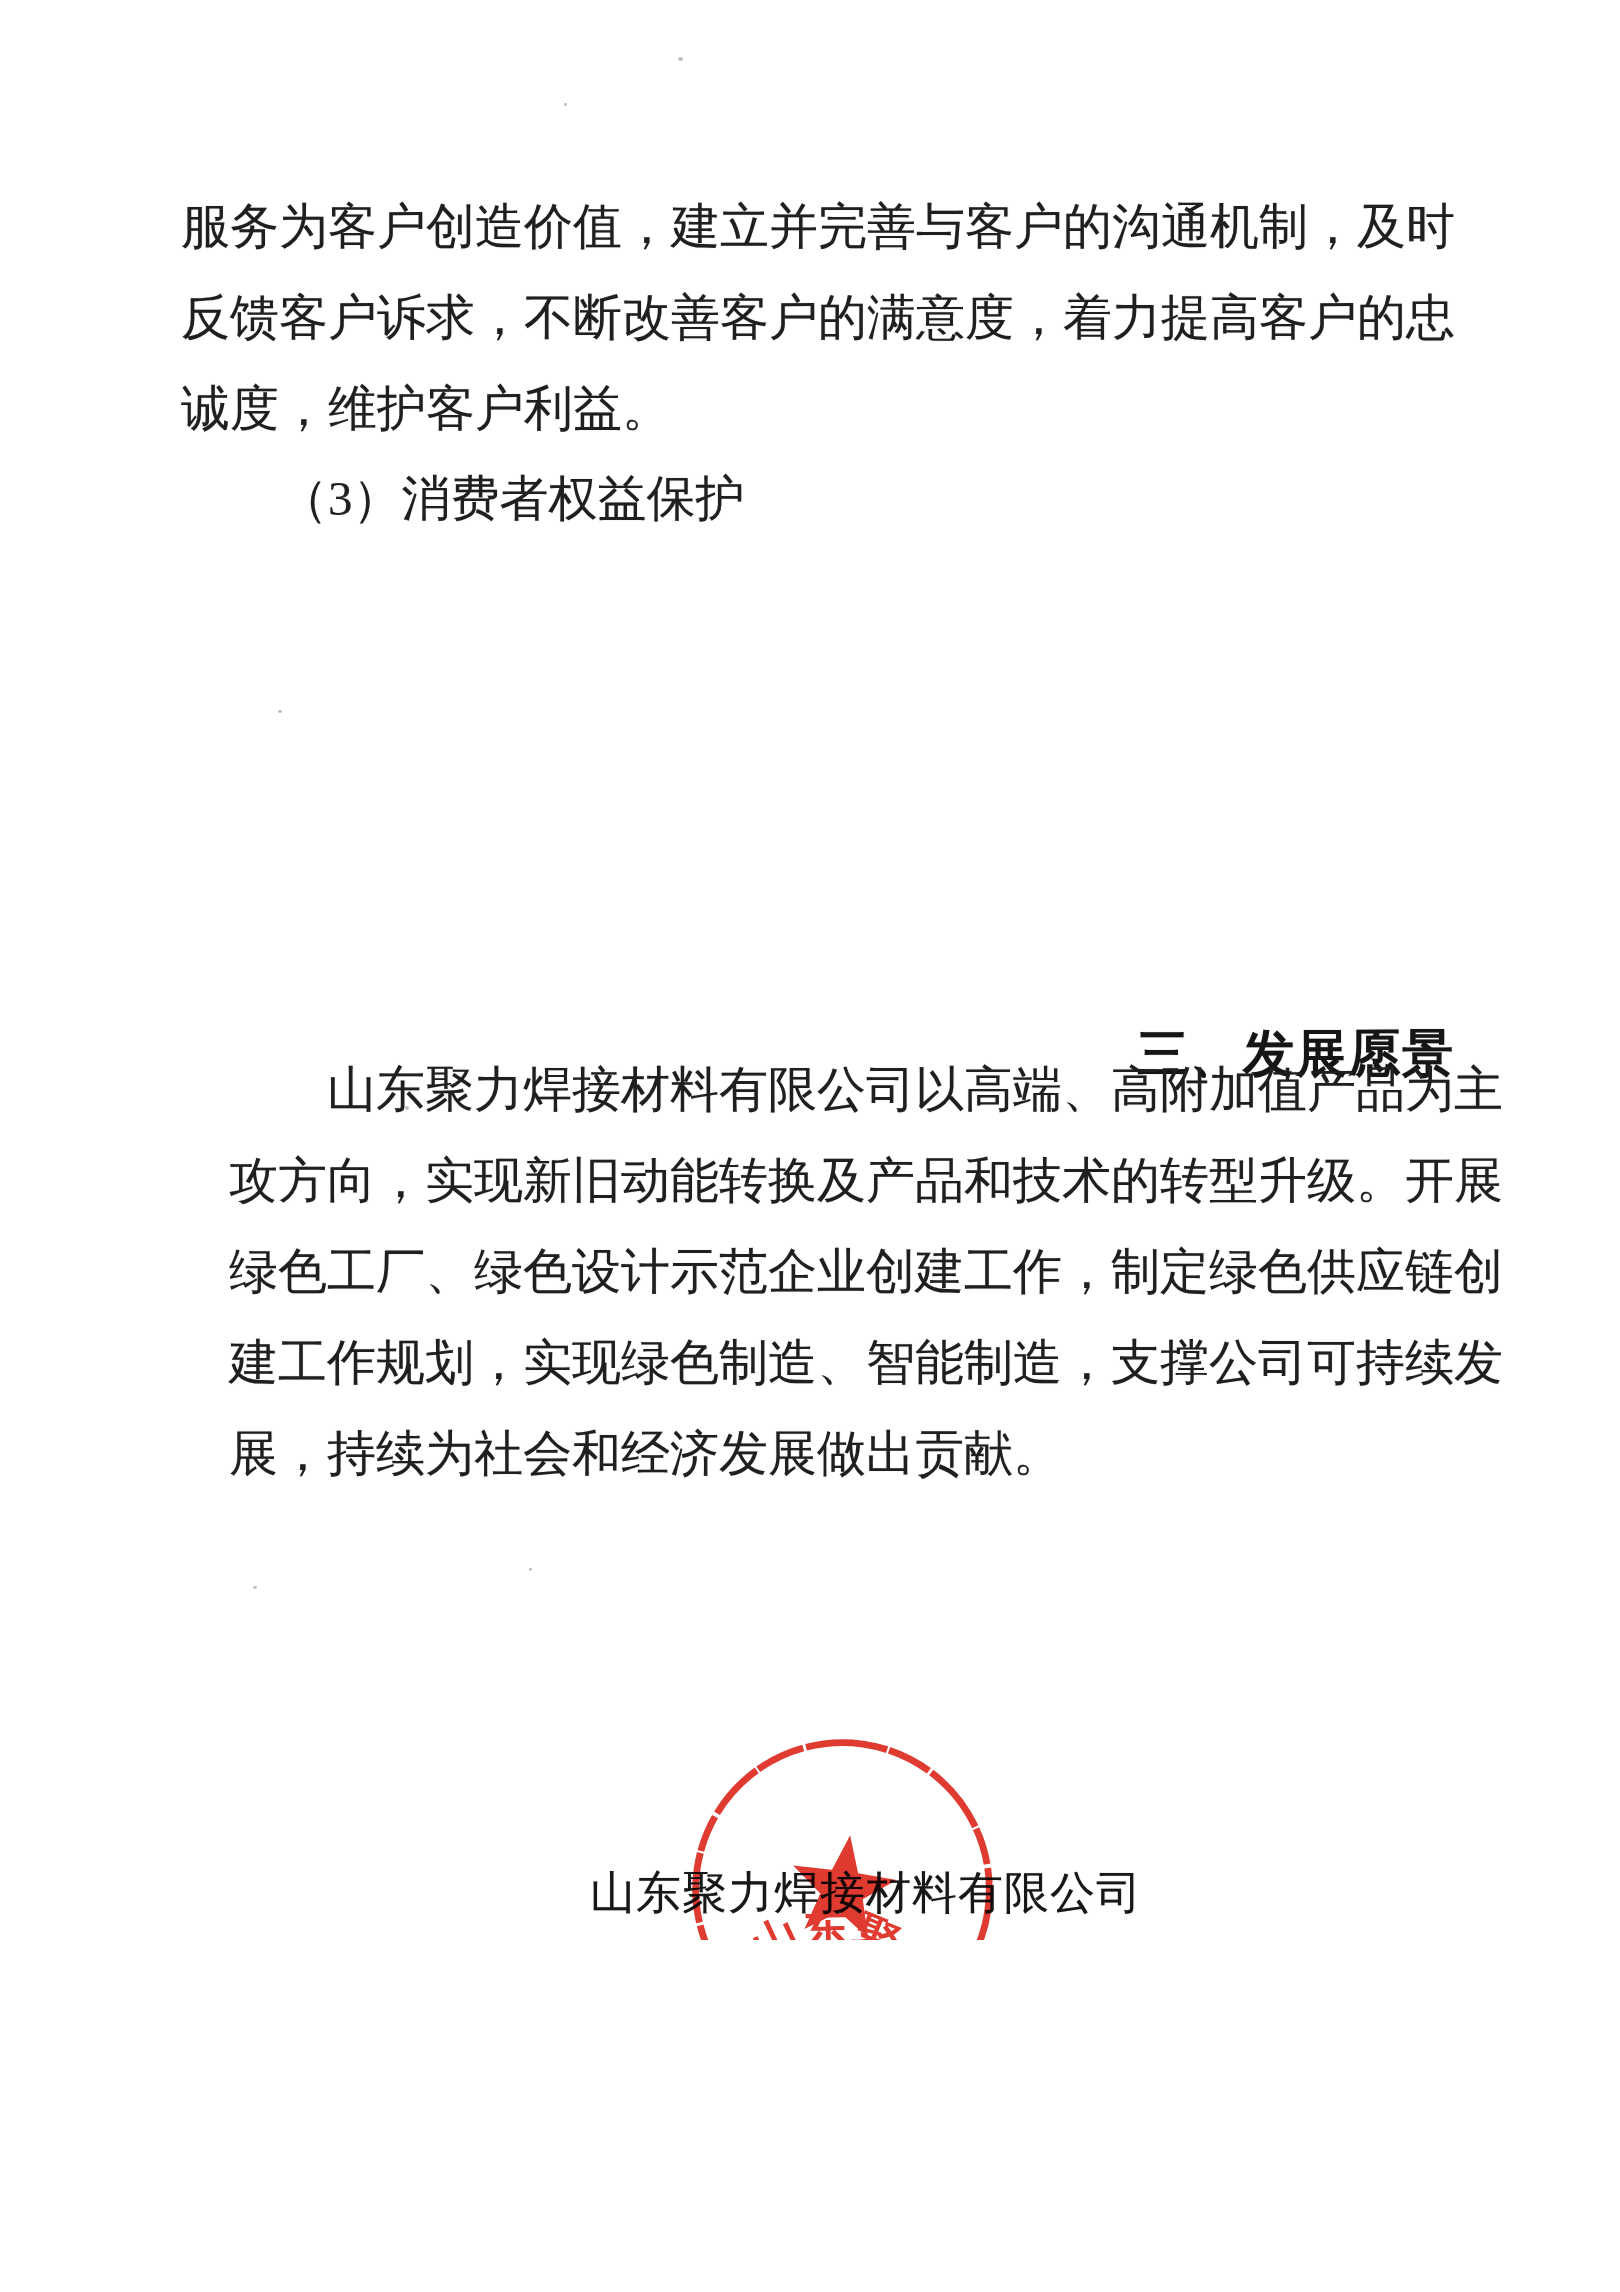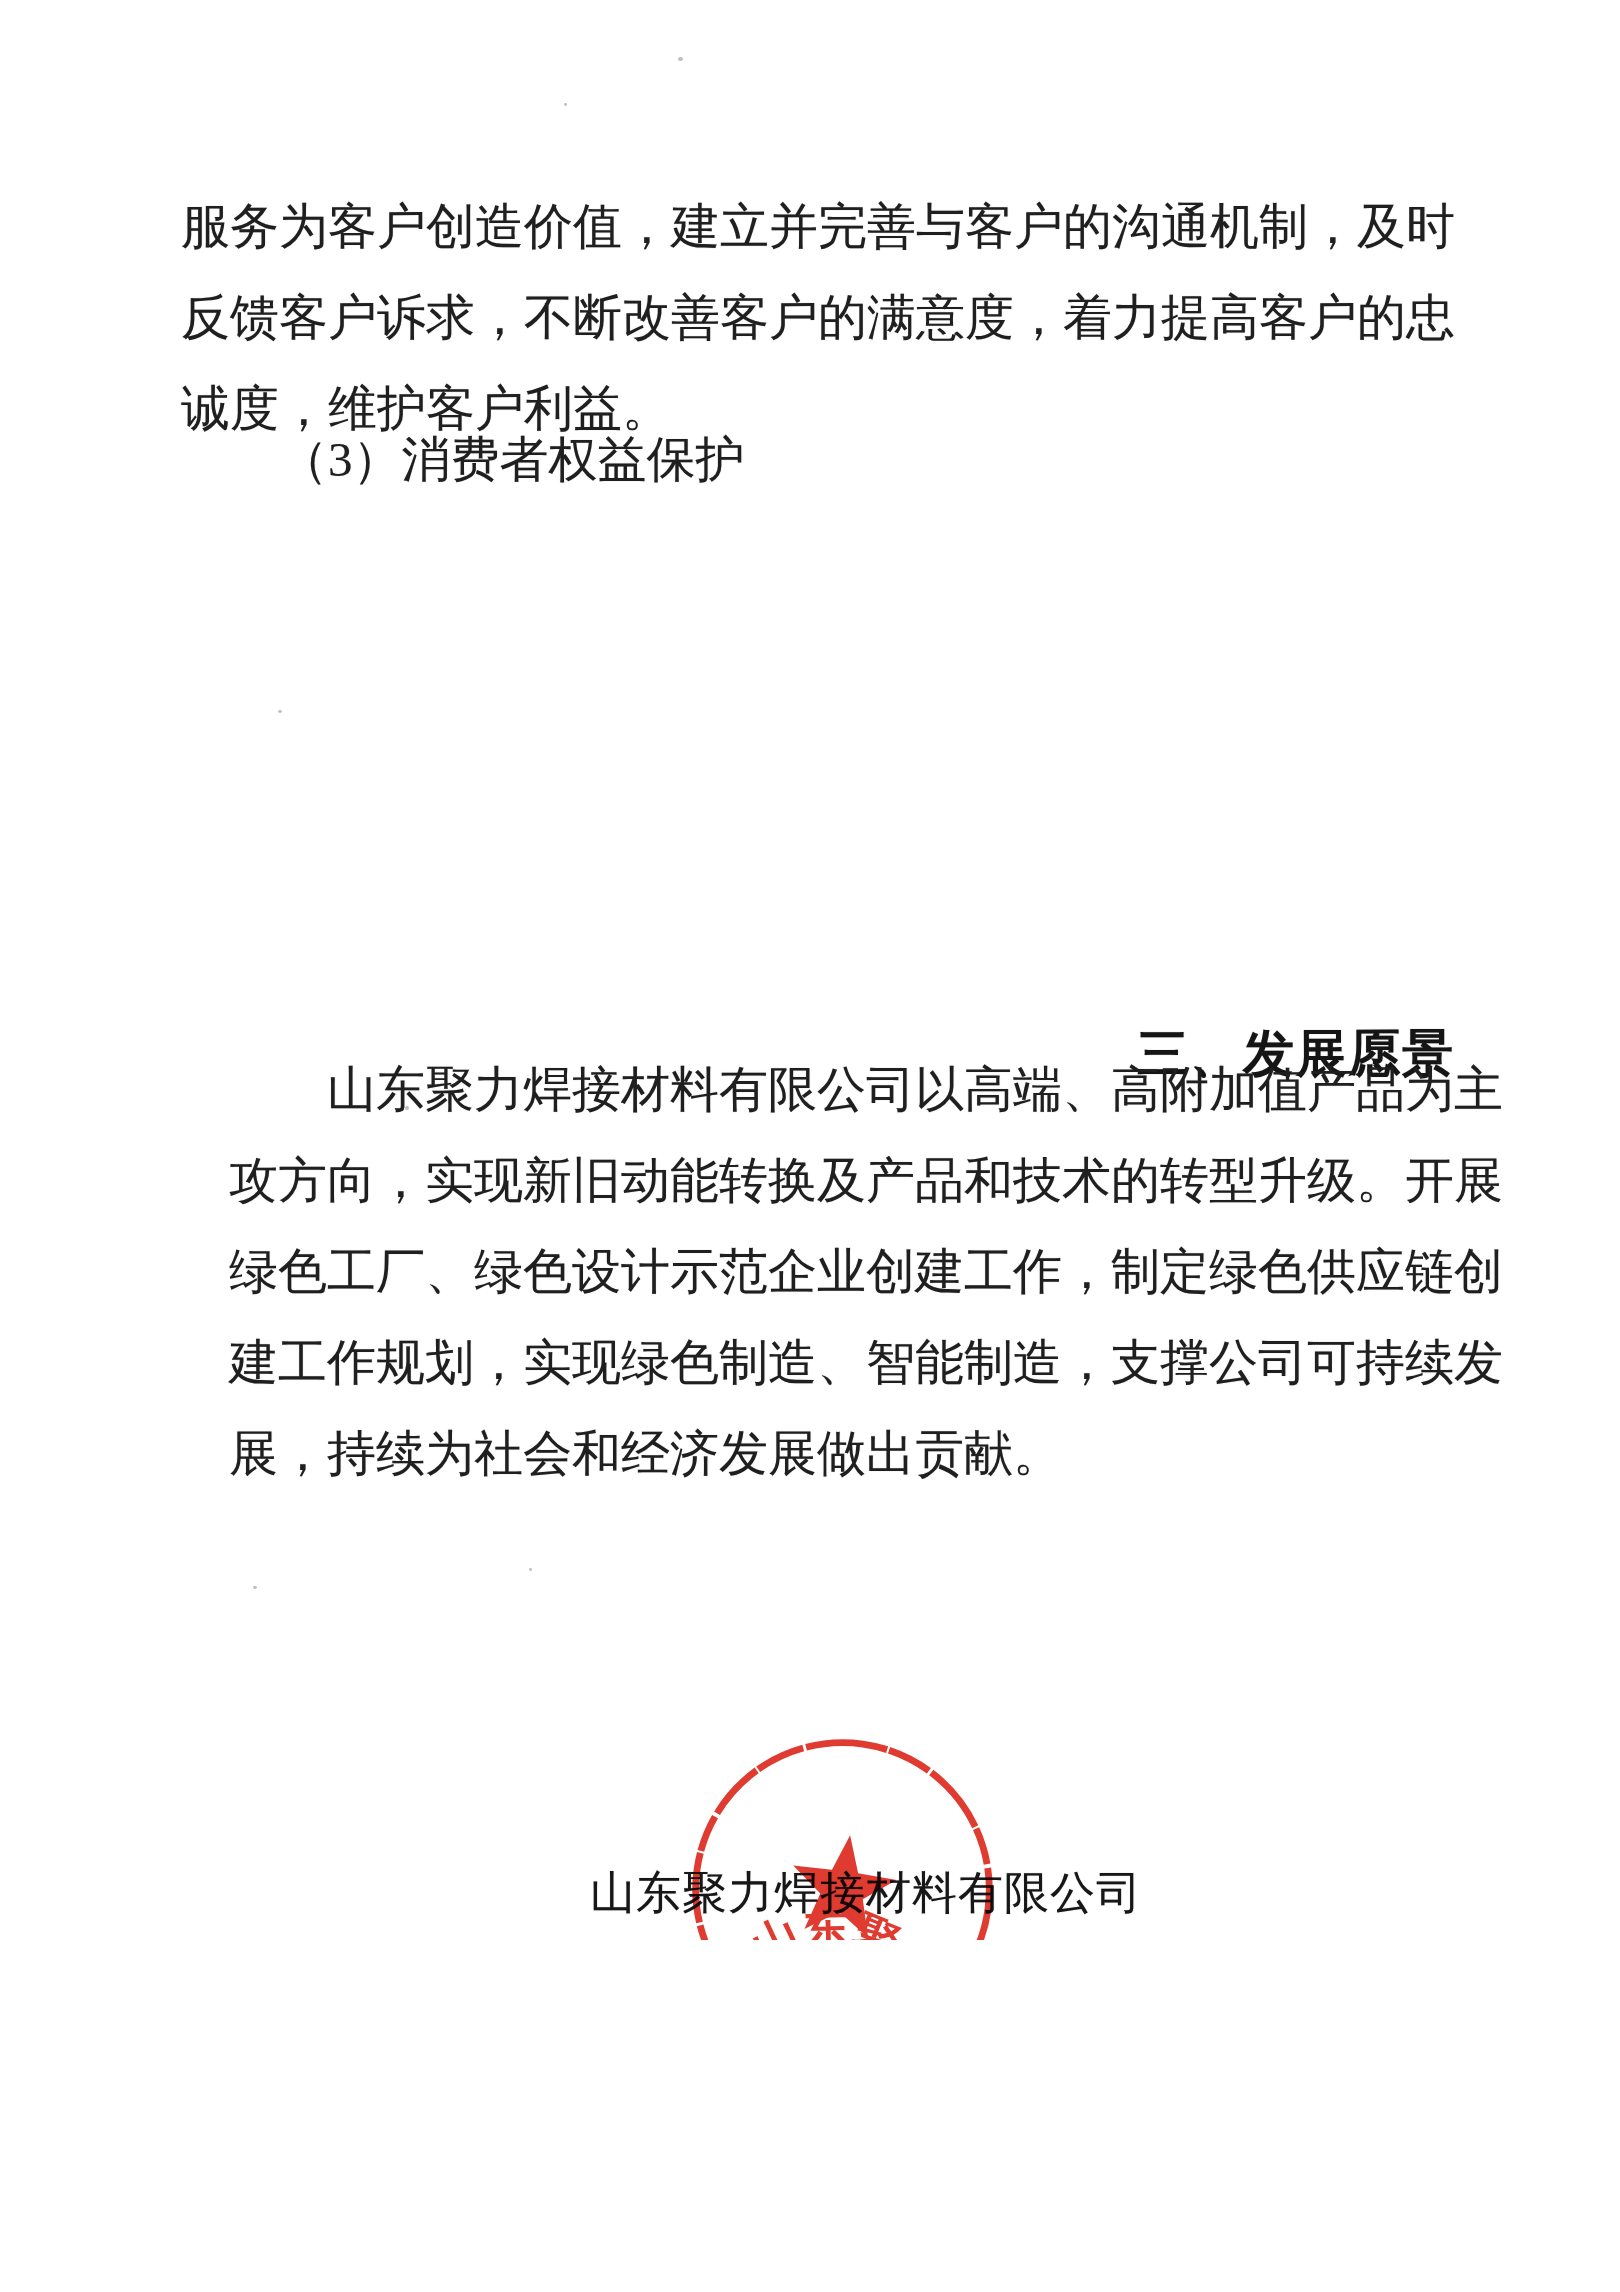--- a/index.html
+++ b/index.html
@@ -25,21 +25,21 @@
     line-height: 91px;
     text-align: justify;
     text-align-last: left;
     text-justify: inter-character;
     letter-spacing: 0;
     color: #1f1f1f;
     text-shadow: 0 0 1px rgba(30,30,30,0.35);
   }
   .indent { text-indent: 2em; }
   .p1 { top: 181px; }
-  .p2 { top: 414px; }
+  .p2 { top: 453px; }
   .p3 { top: 517px; }
   .heading {
     position: absolute;
     left: 181px;
     top: 1009px;
     width: 1274px;
     margin: 0;
     font-size: 51px;
     line-height: 91px;
     font-weight: 700;

